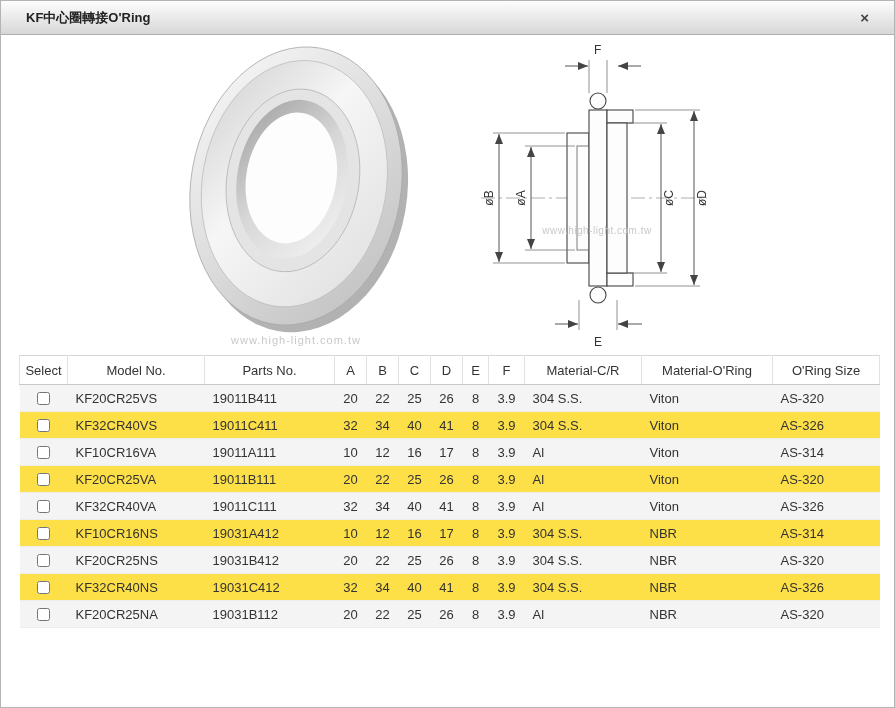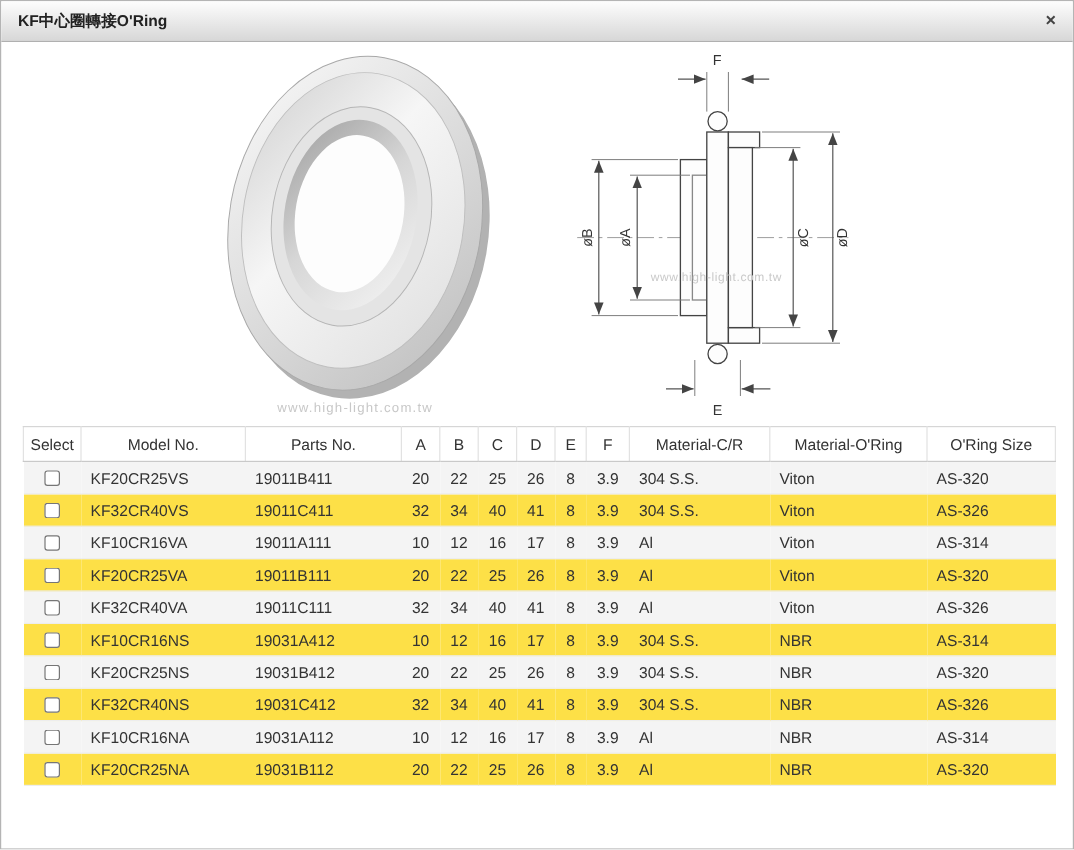--- a/index.html
+++ b/index.html
@@ -1,19 +1,19 @@
 <!DOCTYPE html>
 <html><head>
 <meta charset="utf-8">
 <style>
   * { margin:0; padding:0; box-sizing:border-box; }
   html,body { width:895px; height:708px; background:#fff; font-family:"Liberation Sans", sans-serif; }
   .panel { position:relative; width:895px; height:708px; border:1px solid #b4b4b4; background:#fff; overflow:hidden; }
   .titlebar {
-    height:34px; display:flex; align-items:center; padding:0 14px;
+    height:34px; display:flex; align-items:center; padding:0 25px;
     background:linear-gradient(#fdfdfd, #ececec 45%, #d7d7d7);
     border-bottom:1px solid #b0b0b0;
   }
   .title { font-size:13px; font-weight:bold; color:#222; }
   .close { margin-left:auto; font-size:15px; font-weight:bold; color:#444; cursor:pointer; line-height:1; }
   .figures { position:relative; height:320px; }
   .photo { position:absolute; left:175px; top:3px; width:240px; height:310px; }
   .photo .wm { position:absolute; left:0; right:0; bottom:2px; text-align:center; font-size:11px; color:#c8c8c8; letter-spacing:1px; }
   .drawing { position:absolute; left:468px; top:3px; width:250px; height:314px; }
   .dim { stroke:#555; stroke-width:1; fill:none; }
@@ -292,36 +292,20 @@
     <td class="center">34</td>
     <td class="center">40</td>
     <td class="center">41</td>
     <td class="center">8</td>
     <td class="center">3.9</td>
     <td class="left">304 S.S.</td>
     <td class="left">NBR</td>
     <td class="left">AS-326</td>
   </tr>
 
-  <tr>
-    <td class="center">
-            <input type="checkbox" style="">
-          </td>
-    <td class="left">KF10CR16NA</td>
-    <td class="left">19031A112</td>
-    <td class="center">10</td>
-    <td class="center">12</td>
-    <td class="center">16</td>
-    <td class="center">17</td>
-    <td class="center">8</td>
-    <td class="center">3.9</td>
-    <td class="left">Al</td>
-    <td class="left">NBR</td>
-    <td class="left">AS-314</td>
-  </tr>
 
   <tr>
     <td class="center">
             <input type="checkbox" style="">
           </td>
     <td class="left">KF20CR25NA</td>
     <td class="left">19031B112</td>
     <td class="center">20</td>
     <td class="center">22</td>
     <td class="center">25</td>

